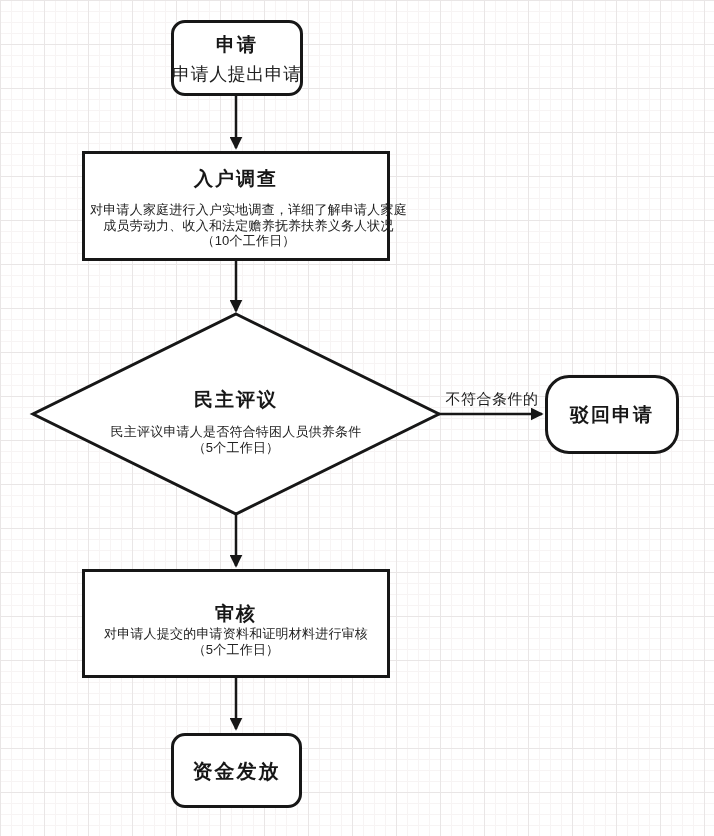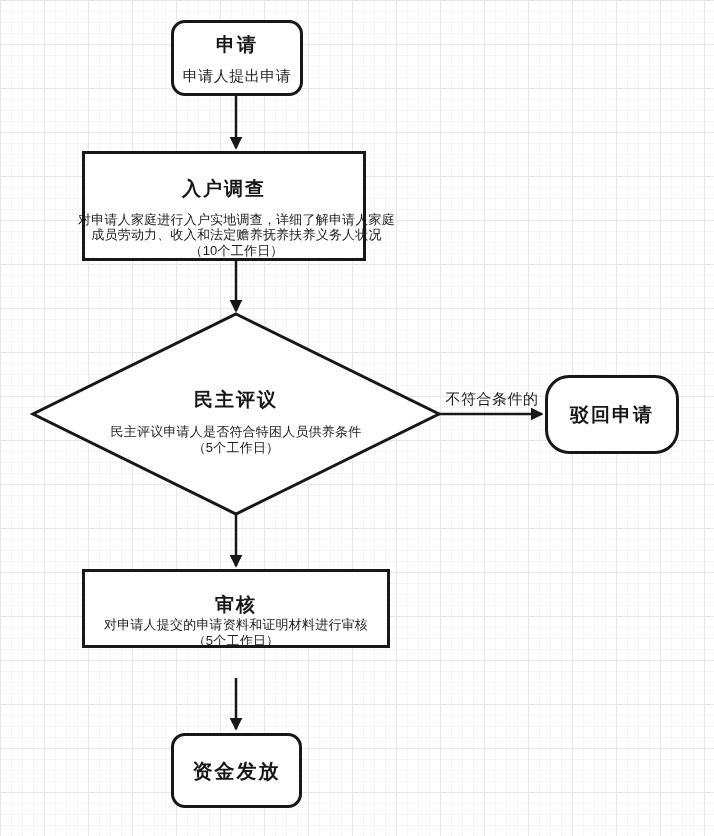--- a/index.html
+++ b/index.html
@@ -42,42 +42,42 @@
   .node-title {
     font-weight: bold;
     font-size: 19px;
     letter-spacing: 2px;
     color: #171717;
     white-space: nowrap;
     line-height: 24px;
     font-family: Liberation Serif, serif;
   }
   .node-subtitle {
-    font-size: 15px;
+    font-size: 18px;
     letter-spacing: 0.5px;
     color: #222222;
     white-space: nowrap;
   }
   .node-body {
     font-size: 13px;
     line-height: 15.5px;
     letter-spacing: 0.2px;
     text-align: center;
     color: #222222;
   }
   
   #node-apply   { left: 171px; top: 20px;  width: 132px; height: 76px;
                   justify-content: space-between; padding: 10px 0 7px; }
-  #node-survey  { left: 82px;  top: 151px; width: 284px; height: 110px;
-                  padding-top: 3px; justify-content: flex-end; }
+  #node-survey  { left: 82px;  top: 151px; width: 308px; height: 110px;
+                  padding-top: 13px; }
   #node-survey .node-body { margin-top: 11px; width: 322px; margin-left: 25px; }
   #node-reject  { left: 545px; top: 375px; width: 134px; height: 79px;
                   justify-content: center; border-radius: 24px; }
-  #node-review  { left: 82px;  top: 569px; width: 308px; height: 79px;
-                  padding-top: 21px; }
+  #node-review  { left: 82px;  top: 569px; width: 308px; height: 109px;
+                  padding-top: 30px; }
   #node-review .node-body { width: 322px; }
   #node-disburse{ left: 171px; top: 733px; width: 131px; height: 75px;
                   justify-content: center; }
   #node-disburse .node-title { font-size: 20px; }
   
   .diamond-text {
     position: absolute;
     left: 46px; top: 388px;
     width: 380px;
     text-align: center;

